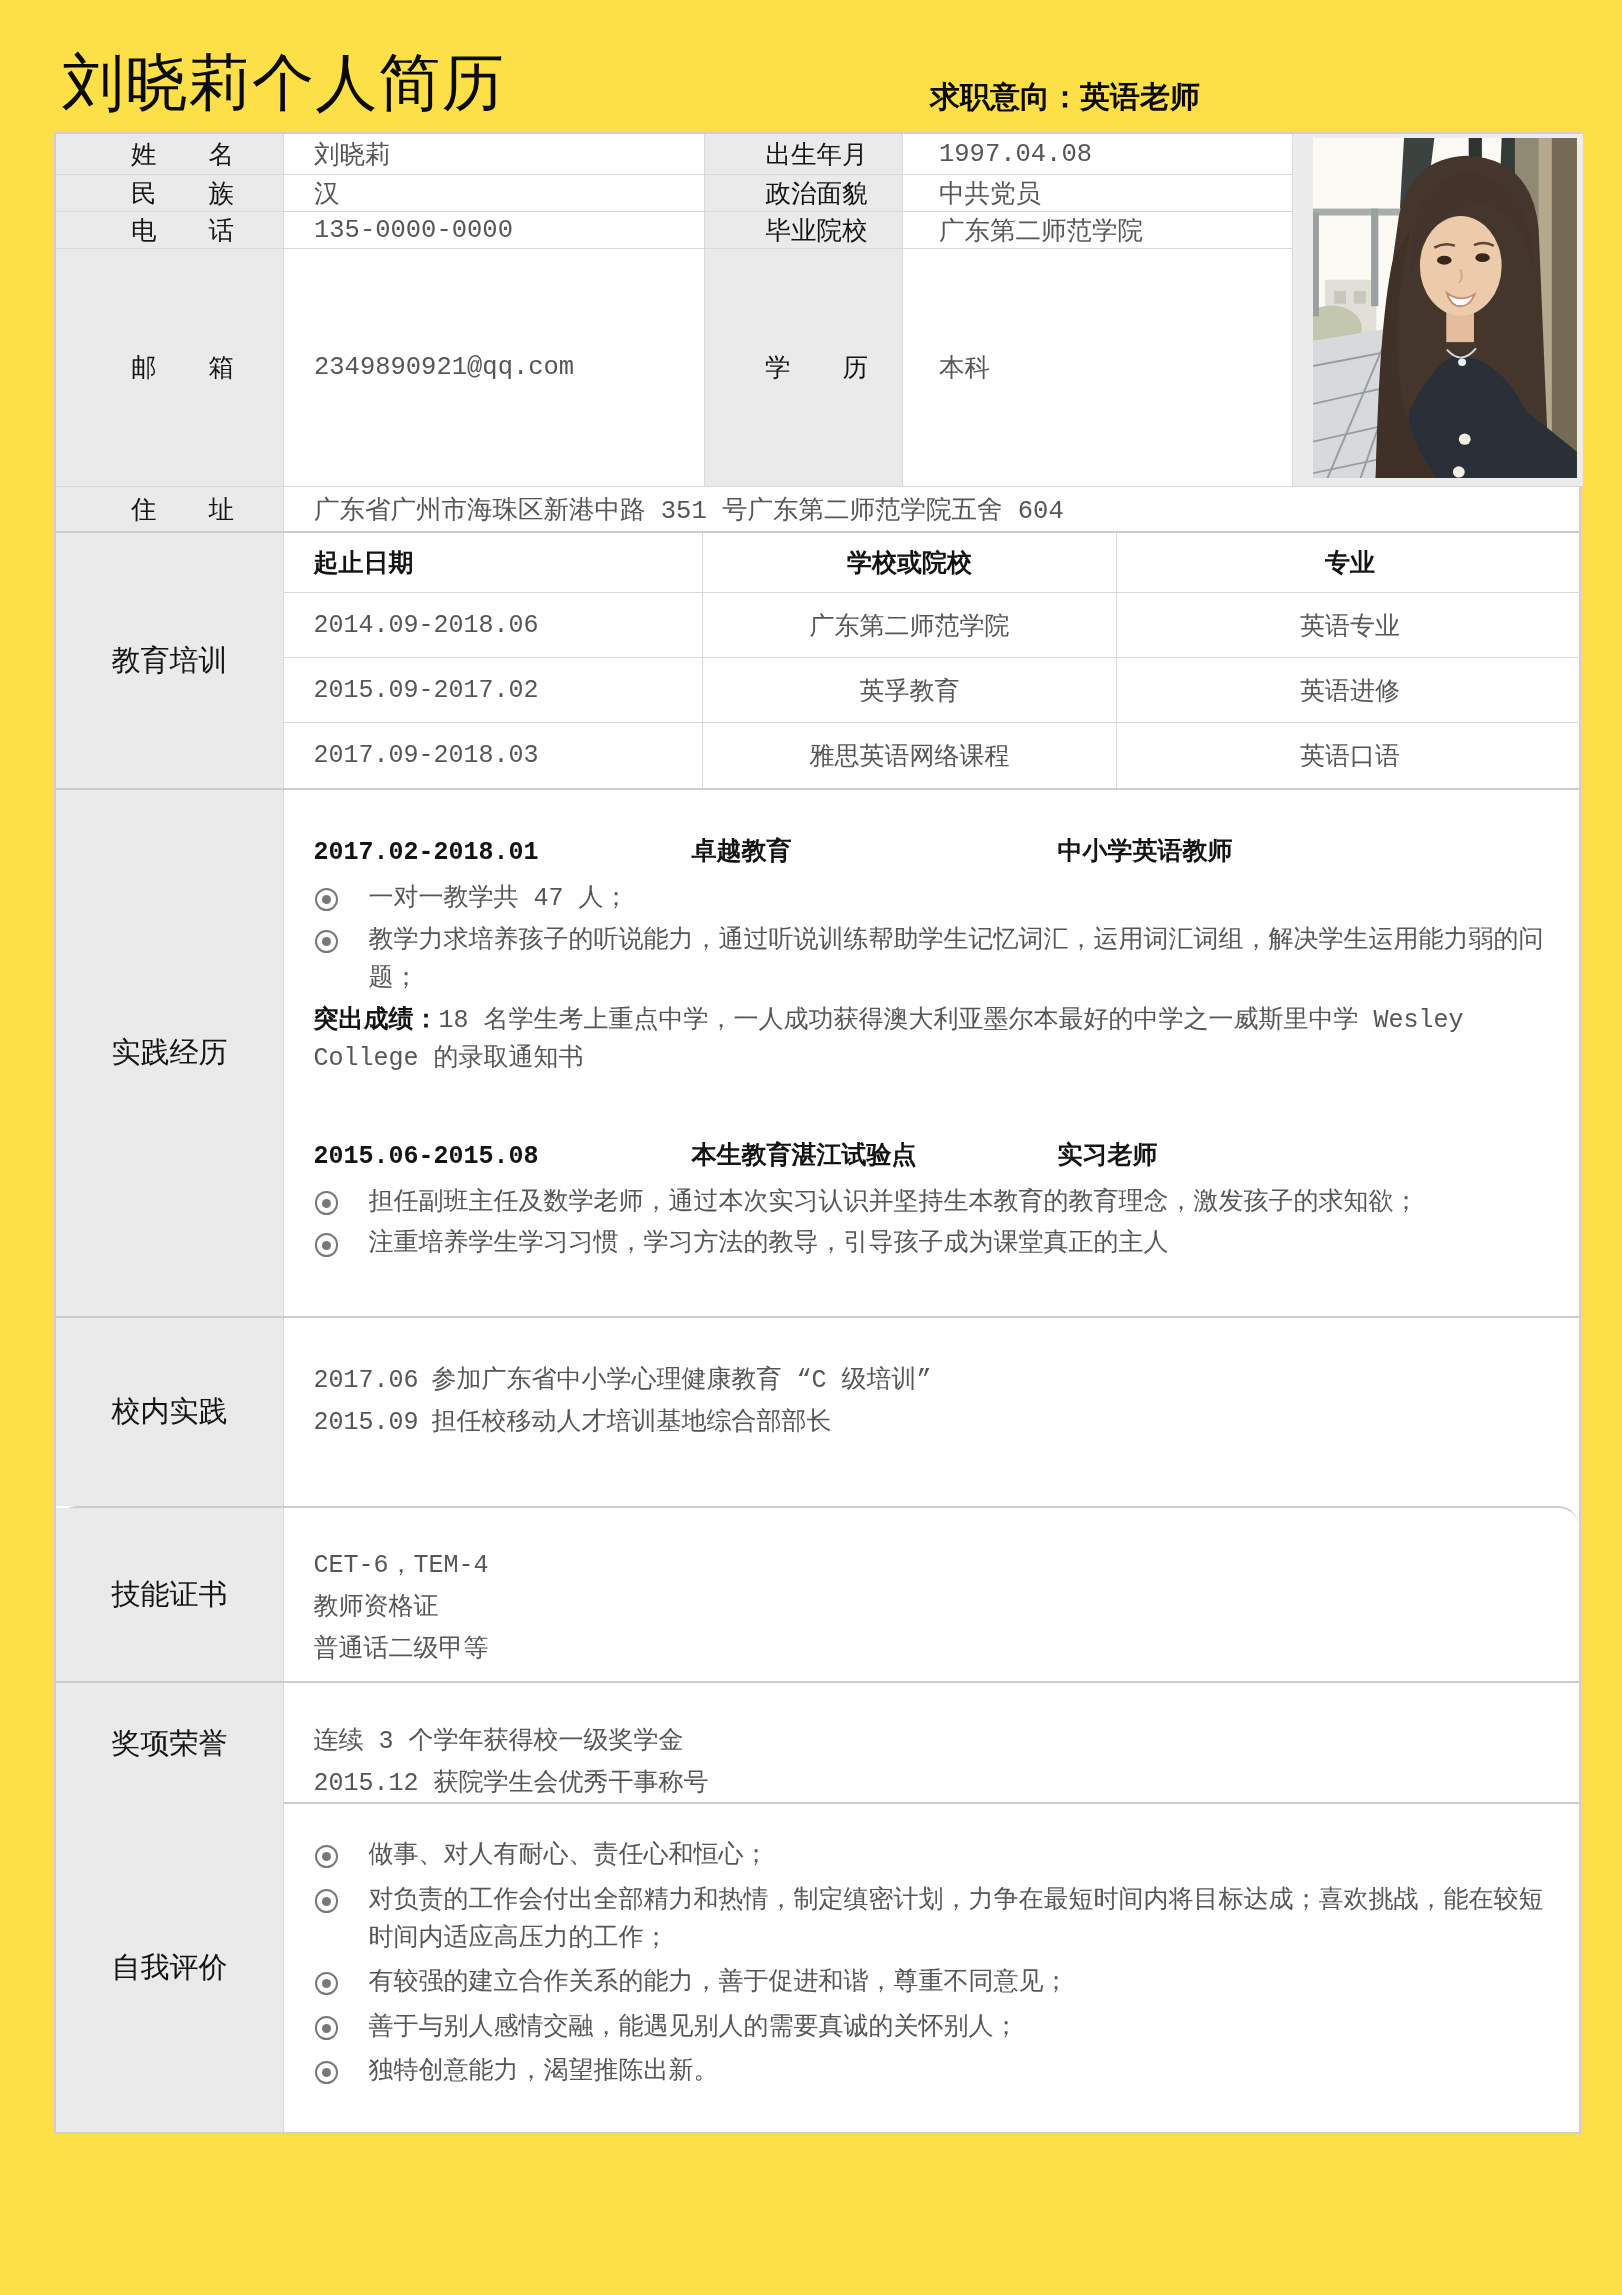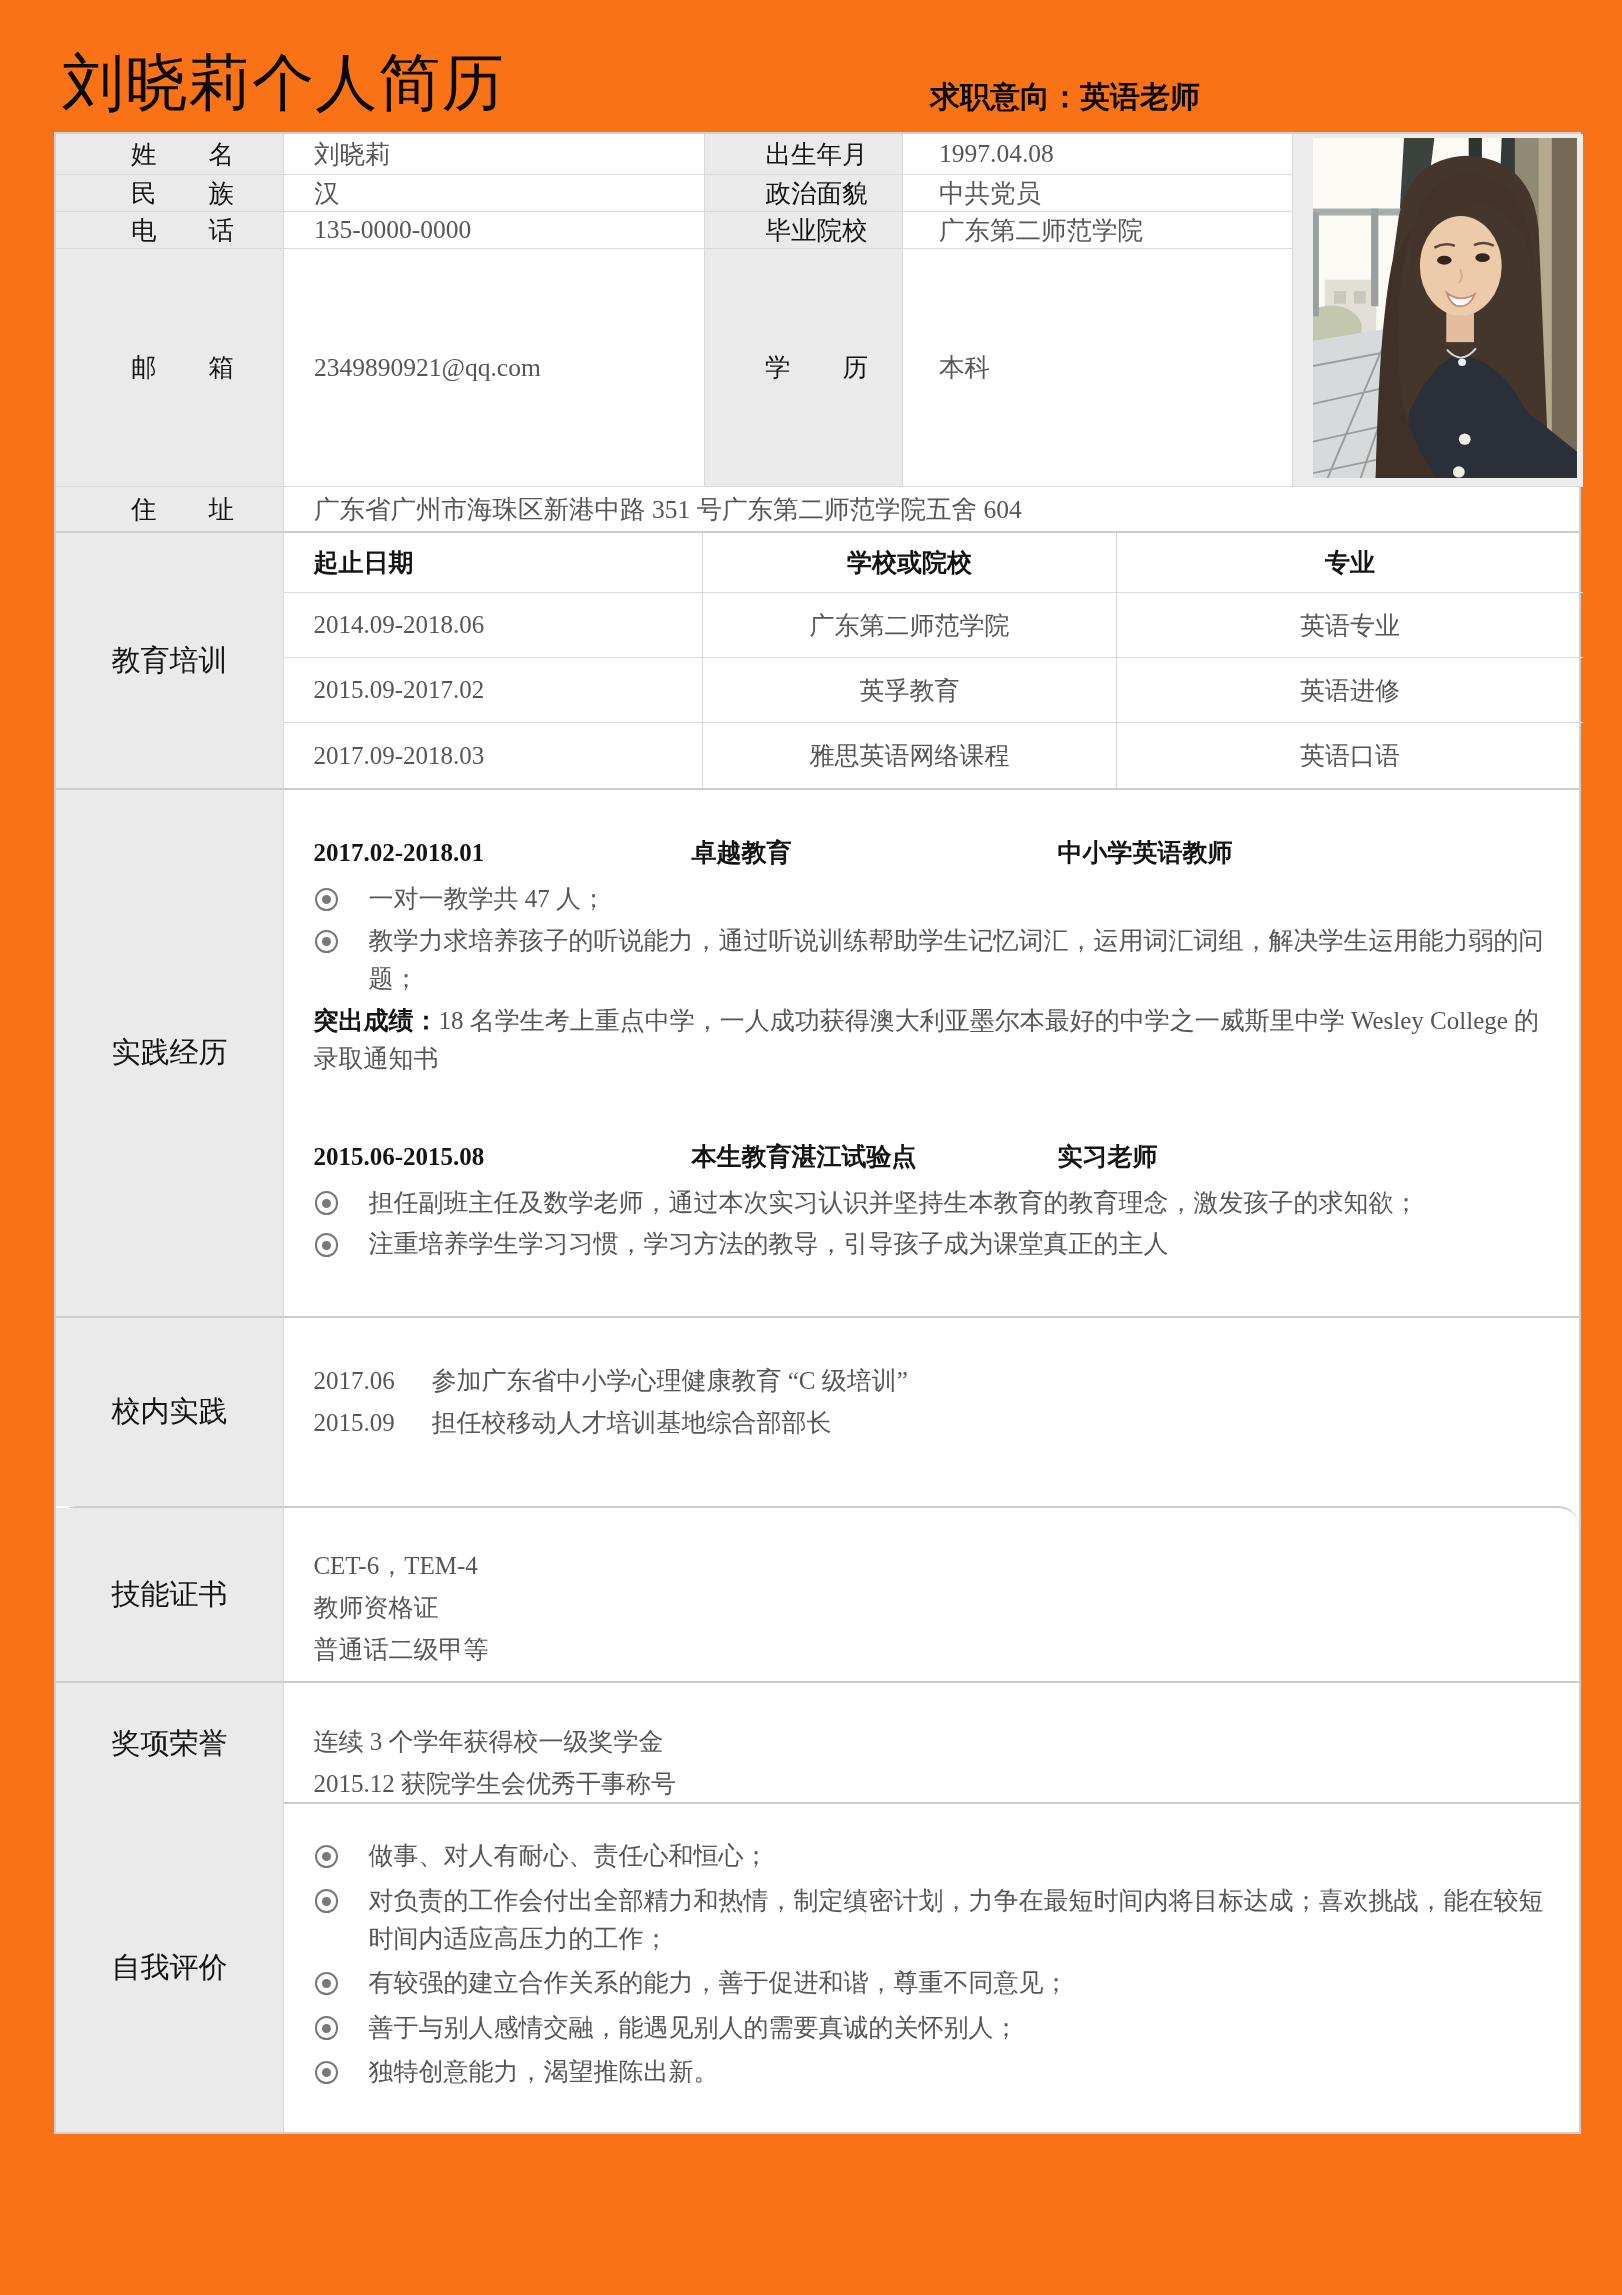--- a/index.html
+++ b/index.html
@@ -1,19 +1,19 @@
 <!DOCTYPE html>
 <html style="font-size:10.5px"><head>
 <meta charset="utf-8">
 <style>
   * { margin:0; padding:0; box-sizing:border-box; }
   html,body { background:#ffffff; }
   .page {
-    position:relative; width:1623px; height:2295px; background:#f97316;
-    font-family:Liberation Serif, serif; color:#565656;
+    position:relative; width:1623px; height:2295px; background:#fde047;
+    font-family:Liberation Mono, monospace; color:#565656;
     overflow:hidden;
   }
   .title {
     position:absolute; left:62px; top:41px; font-size:62px; font-weight:500;
     color:#0a0a0a; letter-spacing:1.3px; white-space:nowrap;
   }
   .intent {
     position:absolute; left:930px; top:77px; font-size:30px; font-weight:700;
     color:#0a0a0a; white-space:nowrap;
   }

